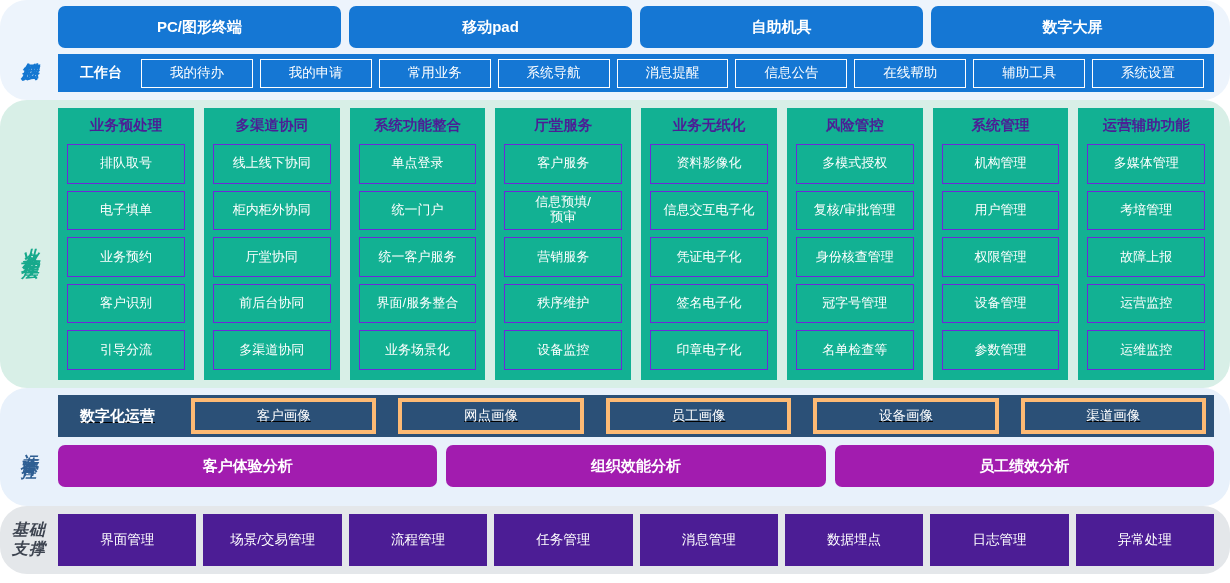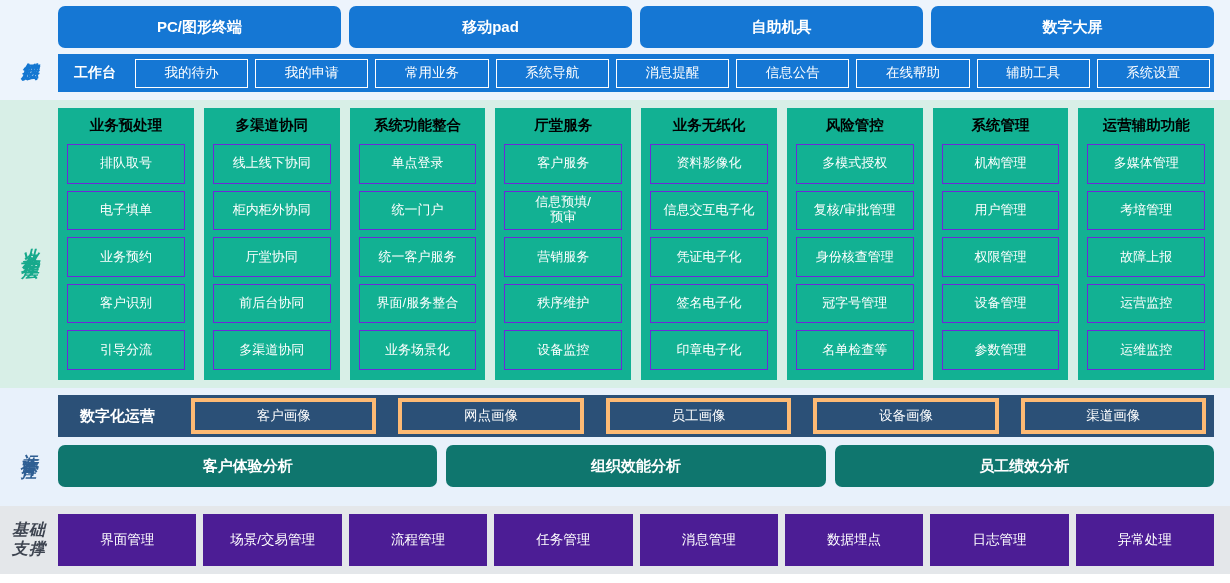--- a/index.html
+++ b/index.html
@@ -21,20 +21,21 @@
     flex-direction: column;
     box-sizing: border-box;
   }
 
   
   .band {
     display: flex;
     align-items: stretch;
     box-sizing: border-box;
     position: relative;
+    border-radius: 27px;
   }
   .band-label {
     flex: 0 0 58px;
     display: flex;
     align-items: center;
     justify-content: center;
     font-weight: bold;
     letter-spacing: 1px;
     box-sizing: border-box;
     font-style: italic;
@@ -79,21 +80,21 @@
     align-items: center;
     justify-content: center;
     min-width: 0;
   }
   .row-workbench {
     height: 38px;
     background: #1577d4;
     display: flex;
     align-items: center;
     gap: 7px;
-    padding: 0 4px;
+    padding: 0 10px;
     box-sizing: border-box;
     text-align: right;
   }
   .workbench-title {
     color: #ffffff;
     font-size: 14px;
     font-weight: bold;
     flex: 0 0 auto;
     padding: 0 12px;
     white-space: nowrap;
@@ -128,21 +129,21 @@
     flex: 1 1 0;
     background: #12b193;
     display: flex;
     flex-direction: column;
     align-items: center;
     padding: 8px 9px 10px 9px;
     box-sizing: border-box;
     min-width: 0;
   }
   .biz-col-title {
-    color: #000000;
+    color: #4c1d95;
     font-size: 14.5px;
     font-weight: bold;
     margin-bottom: 9px;
     white-space: nowrap;
   }
   .biz-items {
     display: flex;
     flex-direction: column;
     gap: 7px;
     width: 100%;
@@ -174,20 +175,21 @@
   .band-operation .band-label .vtext { font-size: 16px; letter-spacing: 3px; }
   .op-row-top {
     height: 42px;
     background: #2b5077;
     display: flex;
     align-items: center;
     gap: 22px;
     padding: 0 8px;
     box-sizing: border-box;
     margin-bottom: 8px;
+    text-decoration: underline;
   }
   .op-title {
     flex: 0 0 auto;
     color: #ffffff;
     font-size: 15px;
     font-weight: bold;
     padding: 0 14px;
     white-space: nowrap;
   }
   .op-tag {
@@ -202,21 +204,21 @@
     min-width: 0;
     white-space: nowrap;
   }
   .op-row-bottom {
     height: 42px;
     display: flex;
     gap: 9px;
   }
   .op-analysis {
     flex: 1 1 0;
-    background: #0f766e;
+    background: #a21caf;
     border-radius: 7px;
     color: #ffffff;
     font-size: 15px;
     font-weight: bold;
     display: flex;
     align-items: center;
     justify-content: center;
     min-width: 0;
     white-space: nowrap;
   }

